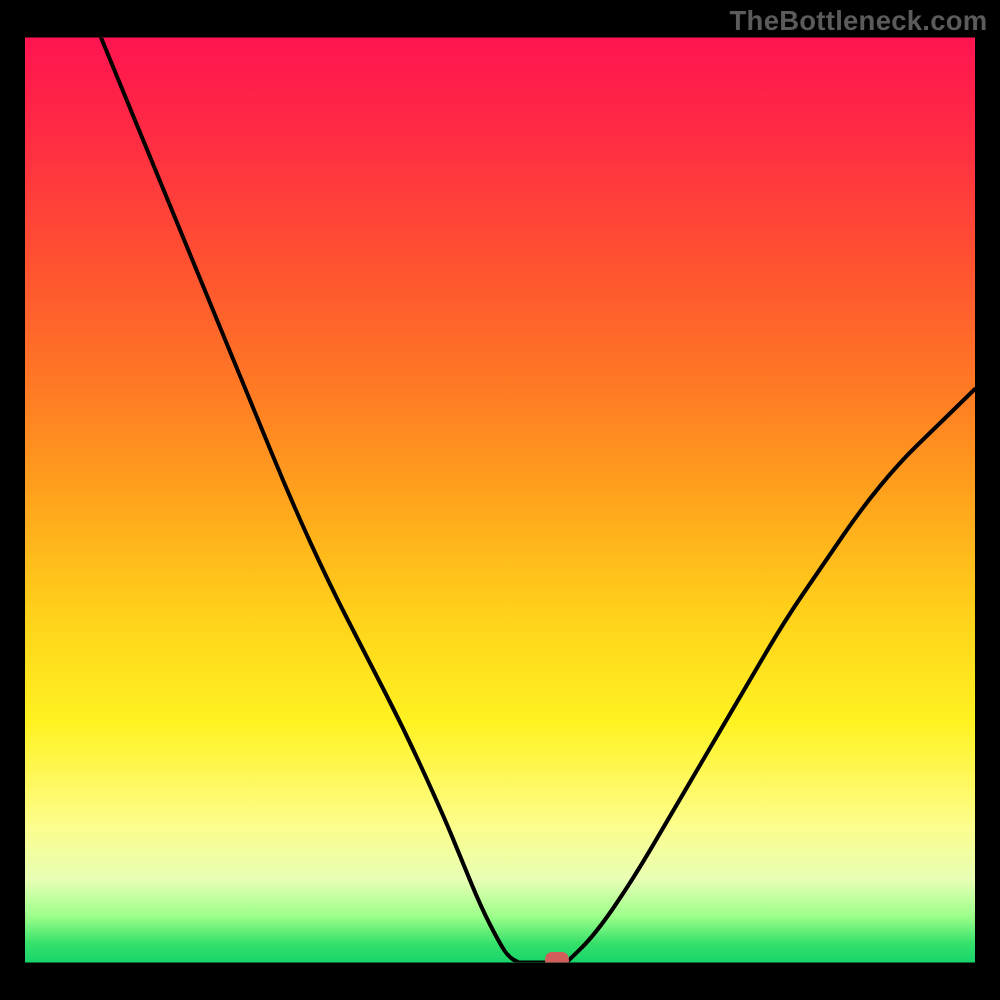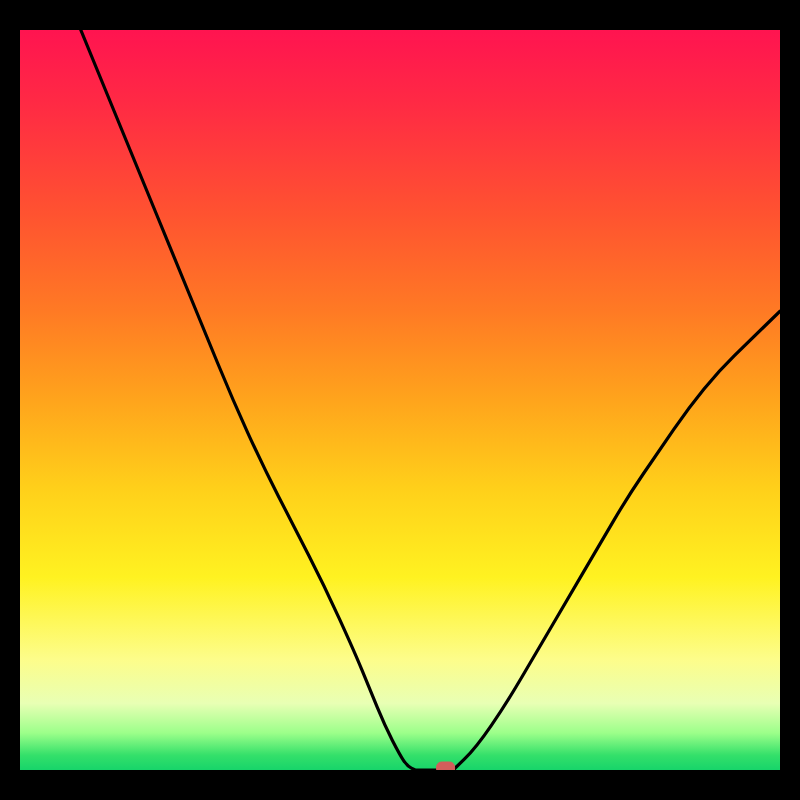--- a/index.html
+++ b/index.html
@@ -67,20 +67,21 @@
   }
   .marker {
     fill: #d25e5b;
     stroke: #d25e5b;
   }
 </style>
 </head>
 <body>
 
 <div class="frame">
+  <div class="watermark">TheBottleneck.com</div>
 
   <div class="plot">
     <svg viewBox="0 0 760 740" preserveAspectRatio="none">
       <path id="curve-path" class="curve" d="M 60.8 0.0 Q 60.8 0.0 76.0 37.0 Q 91.2 74.0 106.4 111.0 Q 121.6 148.0 136.8 185.0 Q 152.0 222.0 167.2 259.0 Q 182.4 296.0 197.6 333.0 Q 212.8 370.0 228.0 403.3 Q 243.2 436.6 258.4 466.2 Q 273.6 495.8 288.8 525.4 Q 304.0 555.0 319.2 588.3 Q 334.4 621.6 342.0 640.1 Q 349.6 658.6 357.2 677.1 Q 364.8 695.6 372.4 710.4 Q 380.0 725.2 383.8 730.8 Q 387.6 736.3 391.4 738.1 Q 395.2 740.0 395.2 740.0 Q 395.2 740.0 406.6 740.0 Q 418.0 740.0 425.6 740.0 Q 433.2 740.0 433.2 740.0 Q 433.2 740.0 444.6 728.9 Q 456.0 717.8 471.2 695.6 Q 486.4 673.4 501.6 647.5 Q 516.8 621.6 532.0 595.7 Q 547.2 569.8 562.4 543.9 Q 577.6 518.0 592.8 492.1 Q 608.0 466.2 623.2 444.0 Q 638.4 421.8 653.6 399.6 Q 668.8 377.4 684.0 358.9 Q 699.2 340.4 714.4 325.6 Q 729.6 310.8 744.8 296.0 T 760.0 281.2"></path>
       <rect id="marker-rect" class="marker" rx="5" ry="5" x="416.6" y="732.0" width="18" height="12" fill="#d25e5b" stroke="#d25e5b"></rect>
     </svg>
   </div>
 </div>
 
 </body></html>

